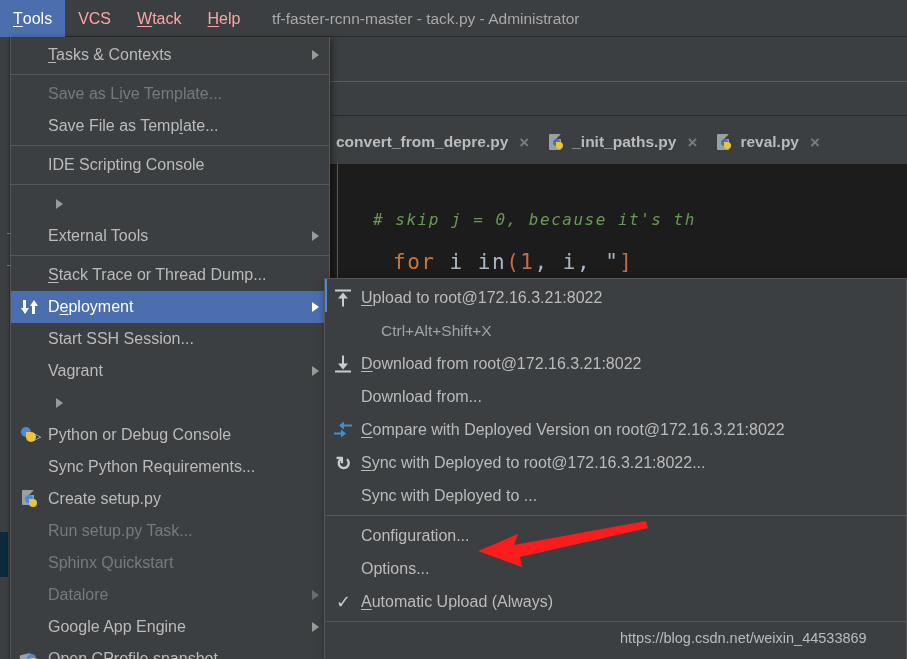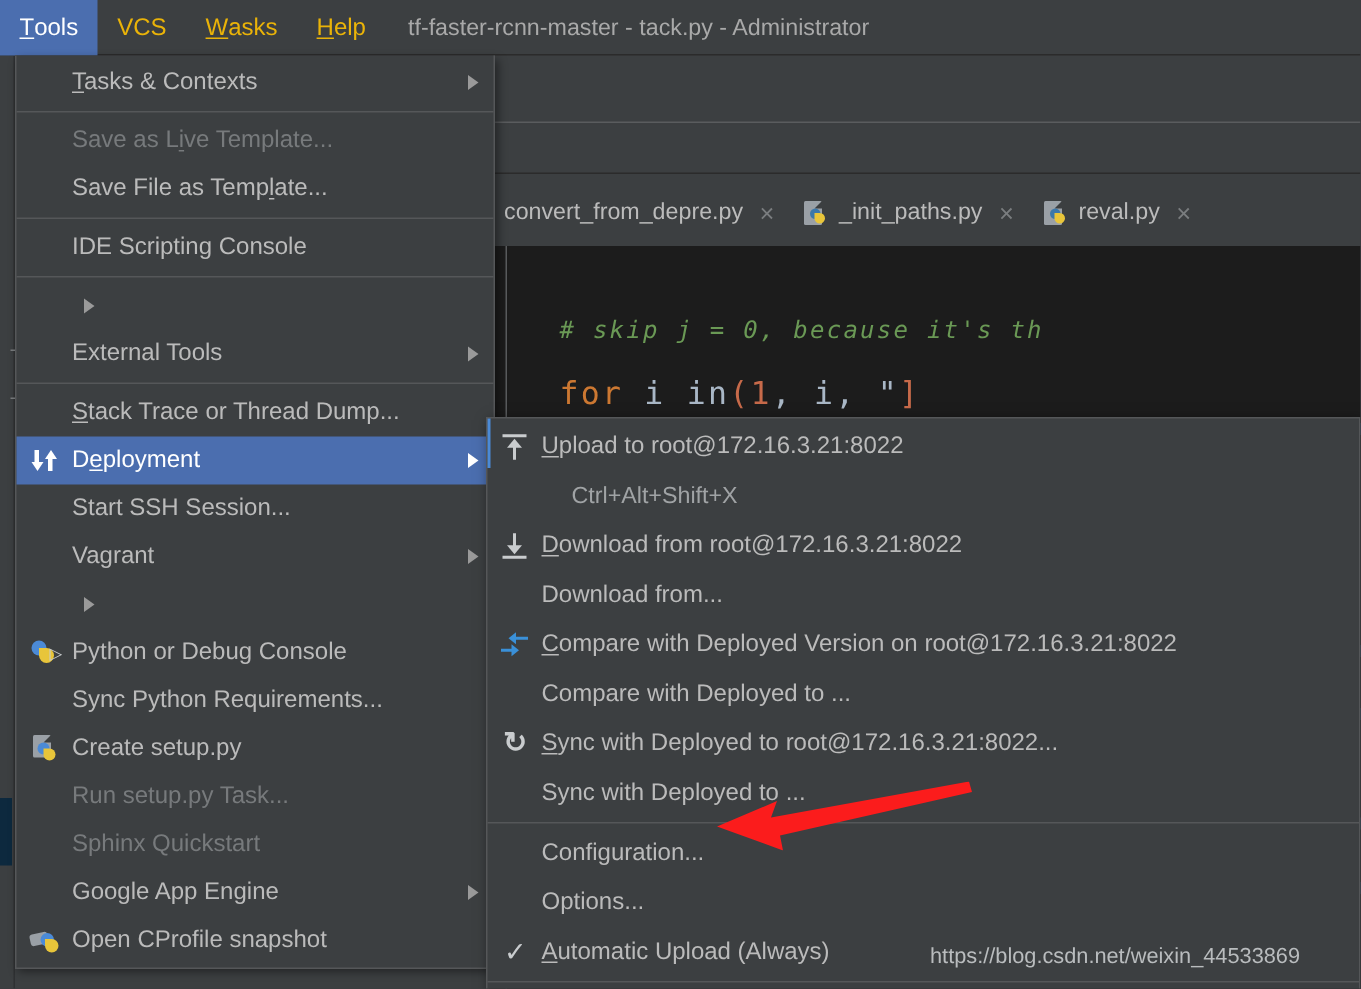--- a/index.html
+++ b/index.html
@@ -16,21 +16,21 @@
 
   .titlebar {
     position: absolute; left: 0; top: 0; width: 907px; height: 37px;
     background: #3c3f41;
     border-bottom: 1px solid #2b2b2b;
   }
   .menubar { position: absolute; left: 0; top: 0; height: 37px; display: flex; align-items: center; }
   .menubar-item {
     height: 37px; padding: 0 13px;
     display: flex; align-items: center;
-    color: #eab308; font-size: 16px; line-height: 1;
+    color: #fca5a5; font-size: 16px; line-height: 1;
     white-space: nowrap;
   }
   .menubar-item.active { background: #4b6eaf; color: #ffffff; }
   .mnem { text-decoration: underline; text-underline-offset: 2px; }
 
   .window-title {
     position: absolute; left: 272px; top: 0; height: 37px;
     display: flex; align-items: center;
     color: #a9a9a9; font-size: 15.5px; white-space: nowrap;
   }
@@ -46,21 +46,21 @@
 
   
   .tabstrip {
     position: absolute; left: 326px; top: 120px; width: 581px; height: 44px;
     background: #3c3f41;
     display: flex; align-items: stretch;
   }
   .tab {
     display: flex; align-items: center; gap: 7px;
     padding: 0 10px 0 10px;
-    color: #bbbbbb; font-size: 15.5px; white-space: nowrap;
+    color: #bbbbbb; font-size: 15.5px; white-space: nowrap; font-weight: bold;
   }
   .tab .tabname { color: #bbbbbb; }
   .tab .closex { color: #7a7d7f; font-size: 17px; line-height: 1; margin-left: 4px; }
   .pyicon {
     width: 16px; height: 17px; position: relative; display: inline-block; flex: none;
   }
   .pyicon .sheet {
     position: absolute; left: 0; top: 0; width: 12px; height: 16px;
     background: #9aa0a6; border-radius: 1px;
   }
@@ -92,21 +92,21 @@
     font-family: "DejaVu Sans Mono", monospace;
     font-size: 16px; font-style: italic; letter-spacing: 1.5px;
     color: #6a9955; white-space: nowrap;
   }
   .code2 {
     position: absolute; left: 46px; top: 86px;
     font-family: "DejaVu Sans Mono", monospace;
     font-size: 21px; letter-spacing: 1.5px;
     white-space: nowrap;
   }
-  .kw { color: #cc7832; } .num { color: #c76a4a; }
+  .kw { color: #cc7832; margin-left: 20px; } .num { color: #c76a4a; }
   .var { color: #a9b7c6; } .op { color: #a9b7c6; }
 
   .left-strip {
     position: absolute; left: 0; top: 37px; width: 10px; height: 622px;
     background: #3c3f41;
   }
   .left-strip .seam { position: absolute; left: 9px; top: 0; width: 1px; height: 100%; background: #2f3133; }
   .strip-sel {
     position: absolute; left: 0; top: 495px; width: 8px; height: 45px;
     background: #0d293e;
@@ -281,21 +281,21 @@
     <div class="menubar">
       <div class="menubar-item active">
         <span class="mnem">T</span>
           <span>ools</span>
       </div>
       <div class="menubar-item">
         <span>VCS</span>
       </div>
       <div class="menubar-item">
         <span class="mnem">W</span>
-          <span>asks</span>
+          <span>tack</span>
       </div>
       <div class="menubar-item">
         <span class="mnem">H</span>
           <span>elp</span>
       </div>
     </div>
     <div class="window-title">tf-faster-rcnn-master - tack.py - Administrator</div>
   </div>
 
   <div class="menu">
@@ -371,20 +371,24 @@
           <span class="b2"></span>
       </span>
       <span class="label">Create setup.py</span>
     </div>
     <div class="mi dis">
       <span class="label">Run setup.py Task...</span>
     </div>
     <div class="mi dis">
       <span class="label">Sphinx Quickstart</span>
     </div>
+    <div class="mi dis">
+      <span class="label">Datalore</span>
+      <span class="arrow"></span>
+    </div>
     <div class="mi">
       <span class="label">Google App Engine</span>
       <span class="arrow"></span>
     </div>
     <div class="mi">
       <span class="micon ico-cprofile">
         <span class="plug"></span>
           <span class="b1"></span>
           <span class="b2"></span>
       </span>
@@ -424,23 +428,20 @@
     <div class="smi">
       <span class="smicon ico-compare">
         <span class="a1stem"></span>
           <span class="a1head"></span>
           <span class="a2stem"></span>
           <span class="a2head"></span>
       </span>
       <span class="label"><span class="mnem">C</span>ompare with Deployed Version on root@172.16.3.21:8022</span>
     </div>
 
-    <div class="smi">
-      <span class="label">Compare with Deployed to ...</span>
-    </div>
 
     <div class="smi">
       <span class="smicon ico-sync">↻</span>
       <span class="label"><span class="mnem">S</span>ync with Deployed to root@172.16.3.21:8022...</span>
     </div>
 
     <div class="smi">
       <span class="label">Sync with Deployed to ...</span>
     </div>
     <div class="smsep"></div>

